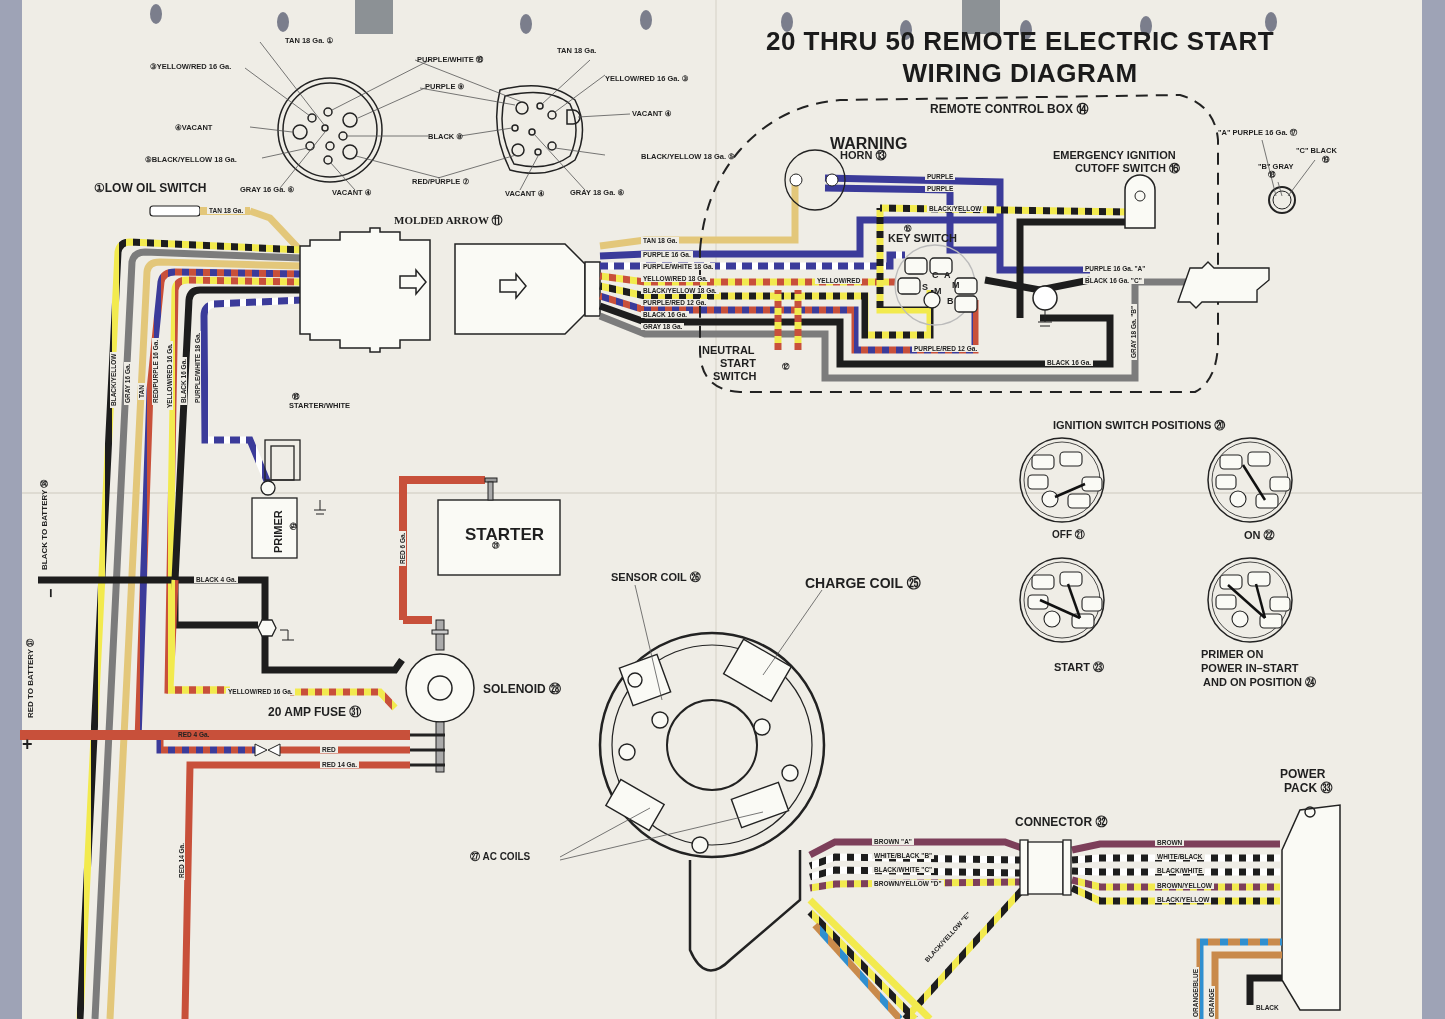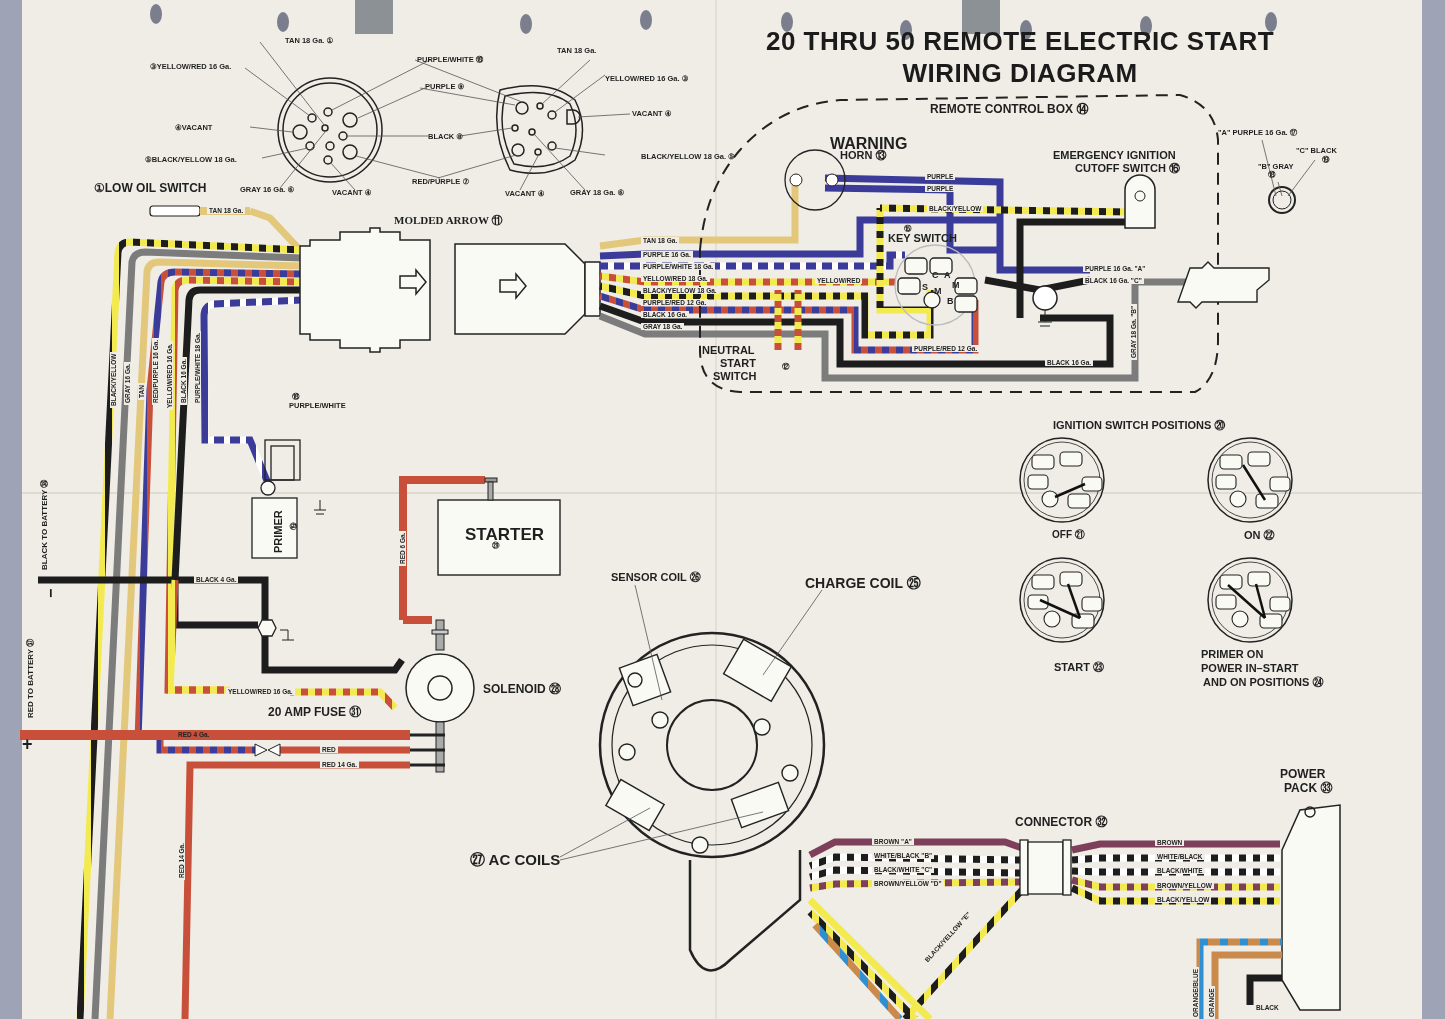--- a/index.html
+++ b/index.html
@@ -381,21 +381,21 @@
 
 <div class="wlbl vert" style="left:110px;top:408px">BLACK/YELLOW</div>
 <div class="wlbl vert" style="left:124px;top:405px">GRAY 16 Ga.</div>
 <div class="wlbl vert" style="left:138px;top:400px">TAN</div>
 <div class="wlbl vert" style="left:152px;top:405px">RED/PURPLE 16 Ga.</div>
 <div class="wlbl vert" style="left:166px;top:410px">YELLOW/RED 16 Ga.</div>
 <div class="wlbl vert" style="left:180px;top:405px">BLACK 16 Ga.</div>
 <div class="wlbl vert" style="left:194px;top:405px">PURPLE/WHITE 18 Ga.</div>
 
 <div class="lbl sm" style="left:292px;top:392px">⑱</div>
-<div class="lbl sm" style="left:289px;top:401px">PURPLE/WHITE</div>
+<div class="lbl sm" style="left:289px;top:401px">STARTER/WHITE</div>
 <div class="lbl md vert" style="left:272px;top:553px;font-size:11px">PRIMER</div>
 <div class="lbl sm vert" style="left:289px;top:530px">⑲</div>
 
 <div class="lbl md" style="left:465px;top:525px;font-size:17px">STARTER</div>
 <div class="lbl sm" style="left:492px;top:541px">㉙</div>
 <div class="wlbl vert" style="left:399px;top:566px">RED 6 Ga.</div>
 
 <div class="lbl sm vert" style="left:40px;top:570px;font-size:8px">BLACK TO BATTERY ㊳</div>
 <div class="lbl vert" style="left:42px;top:598px;font-size:16px">−</div>
 <div class="lbl sm vert" style="left:26px;top:718px;font-size:8px">RED TO BATTERY ㊲</div>
@@ -405,21 +405,21 @@
 <div class="wlbl" style="left:226px;top:688px">YELLOW/RED 16 Ga.</div>
 <div class="lbl md" style="left:268px;top:705px;font-size:12px">20 AMP FUSE ㉛</div>
 <div class="lbl md" style="left:483px;top:682px;font-size:12px">SOLENOID ㉘</div>
 <div class="wlbl" style="left:176px;top:731px;background:#c8503a">RED 4 Ga.</div>
 <div class="wlbl" style="left:320px;top:746px">RED</div>
 <div class="wlbl" style="left:320px;top:761px">RED 14 Ga.</div>
 <div class="wlbl vert" style="left:178px;top:880px">RED 14 Ga.</div>
 
 <div class="lbl md" style="left:611px;top:571px;font-size:11px">SENSOR COIL ㉖</div>
 <div class="lbl md" style="left:805px;top:575px;font-size:14px">CHARGE COIL ㉕</div>
-<div class="lbl md" style="left:470px;top:851px;font-size:15px">㉗ AC COILS</div>
+<div class="lbl md" style="left:470px;top:851px;font-size:10px">㉗ AC COILS</div>
 
 <div class="wlbl" style="left:872px;top:838px">BROWN "A"</div>
 <div class="wlbl" style="left:872px;top:852px">WHITE/BLACK "B"</div>
 <div class="wlbl" style="left:872px;top:866px">BLACK/WHITE "C"</div>
 <div class="wlbl" style="left:872px;top:880px">BROWN/YELLOW "D"</div>
 <div class="wlbl" style="left:922px;top:960px;transform:rotate(-48deg);transform-origin:left top;">BLACK/YELLOW "E"</div>
 
 <div class="lbl md" style="left:1015px;top:815px;font-size:12px">CONNECTOR ㉜</div>
 <div class="lbl md" style="left:1280px;top:767px;font-size:12px">POWER</div>
 <div class="lbl md" style="left:1284px;top:781px;font-size:12px">PACK ㉝</div>
@@ -478,13 +478,13 @@
       <line x1="1068" y1="584" x2="1080" y2="618"></line>
     <line x1="1228" y1="585" x2="1265" y2="618"></line>
       <line x1="1256" y1="584" x2="1265" y2="618"></line>
   </g>
 </svg>
 <div class="lbl md" style="left:1052px;top:529px;font-size:10px">OFF ㉑</div>
 <div class="lbl md" style="left:1244px;top:529px;font-size:11px">ON ㉒</div>
 <div class="lbl md" style="left:1054px;top:661px;font-size:11px">START ㉓</div>
 <div class="lbl md" style="left:1201px;top:648px;font-size:11px">PRIMER ON</div>
 <div class="lbl md" style="left:1201px;top:662px;font-size:11px">POWER IN–START</div>
-<div class="lbl md" style="left:1203px;top:676px;font-size:11px">AND ON POSITIONS ㉔</div>
+<div class="lbl md" style="left:1203px;top:676px;font-size:11px">AND ON POSITION ㉔</div>
 
 </body></html>

